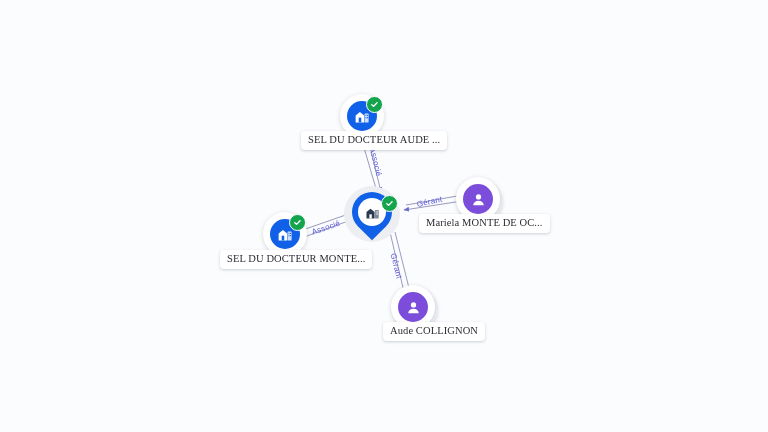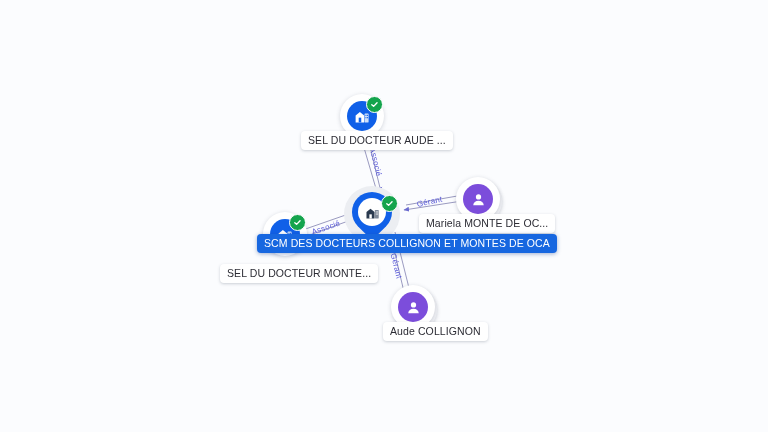--- a/index.html
+++ b/index.html
@@ -103,20 +103,21 @@
     position: absolute;
     background: #ffffff;
     border-radius: 4px;
     padding: 3px 7px 4px 7px;
     font-size: 10.5px;
     line-height: 12px;
     color: #2c2c34;
     white-space: nowrap;
     box-shadow: 0 1px 3px rgba(60,70,90,.25);
     letter-spacing: .1px;
+    font-family: Liberation Serif, serif;
   }
   .label-selected {
     background: #1767e0;
     color: #ffffff;
     box-shadow: 0 1px 4px rgba(20,60,140,.4);
     z-index: 30;
     font-size: 10.5px;
   }
 
   
@@ -204,21 +205,21 @@
         <rect x="18.7" y="13.4" width="1.2" height="1.6" fill="#1060e8"></rect>
         <rect x="7.6" y="14.2" width="3.4" height="6.3" fill="#1060e8"></rect>
       </svg>
     </div>
     <div class="badge-check" style="left:26px; top:2px;">
       <svg width="9" height="9" viewBox="0 0 12 12" aria-hidden="true">
         <path d="M2.4 6.2 L4.8 8.5 L9.4 3.6" stroke="#ffffff" stroke-width="1.8" fill="none" stroke-linecap="round" stroke-linejoin="round"></path>
       </svg>
     </div>
   </div>
-  <div class="label" style="left:220px; top:250px;margin-top:14px;">SEL DU DOCTEUR MONTE...</div>
+  <div class="label" style="left:220px; top:250px;">SEL DU DOCTEUR MONTE...</div>
 
   <div class="node" style="left:456px; top:177px; width:44px; height:44px;">
     <div class="halo" style="left:4px; top:4px; width:42px; height:42px; background:#f1f2f6;"></div>
     <div class="halo" style="left:0; top:0; width:44px; height:44px;"></div>
     <div class="person-circle" style="left:7px; top:7px; width:30px; height:30px;">
       <svg width="17" height="17" viewBox="0 0 24 24" aria-hidden="true">
         <circle cx="12" cy="8.3" r="3.7" fill="#ffffff"></circle>
         <path d="M4.6 20.2 a7.4 6.4 0 0 1 14.8 0 z" fill="#ffffff"></path>
       </svg>
     </div>
@@ -251,15 +252,14 @@
           <rect x="7.6" y="14.6" width="3.4" height="5.9" fill="#ffffff"></rect>
         </svg>
       </div>
     </div>
     <div class="badge-check" style="left:37px; top:9px;">
       <svg width="9" height="9" viewBox="0 0 12 12" aria-hidden="true">
         <path d="M2.4 6.2 L4.8 8.5 L9.4 3.6" stroke="#ffffff" stroke-width="1.8" fill="none" stroke-linecap="round" stroke-linejoin="round"></path>
       </svg>
     </div>
   </div>
-  <div class="label label-selected" style="left:257px; top:234px;">SCM DES DOCTEURS COLLIGNON ET MONTES DE OCA</div>
 
 </div>
 
 </body></html>

